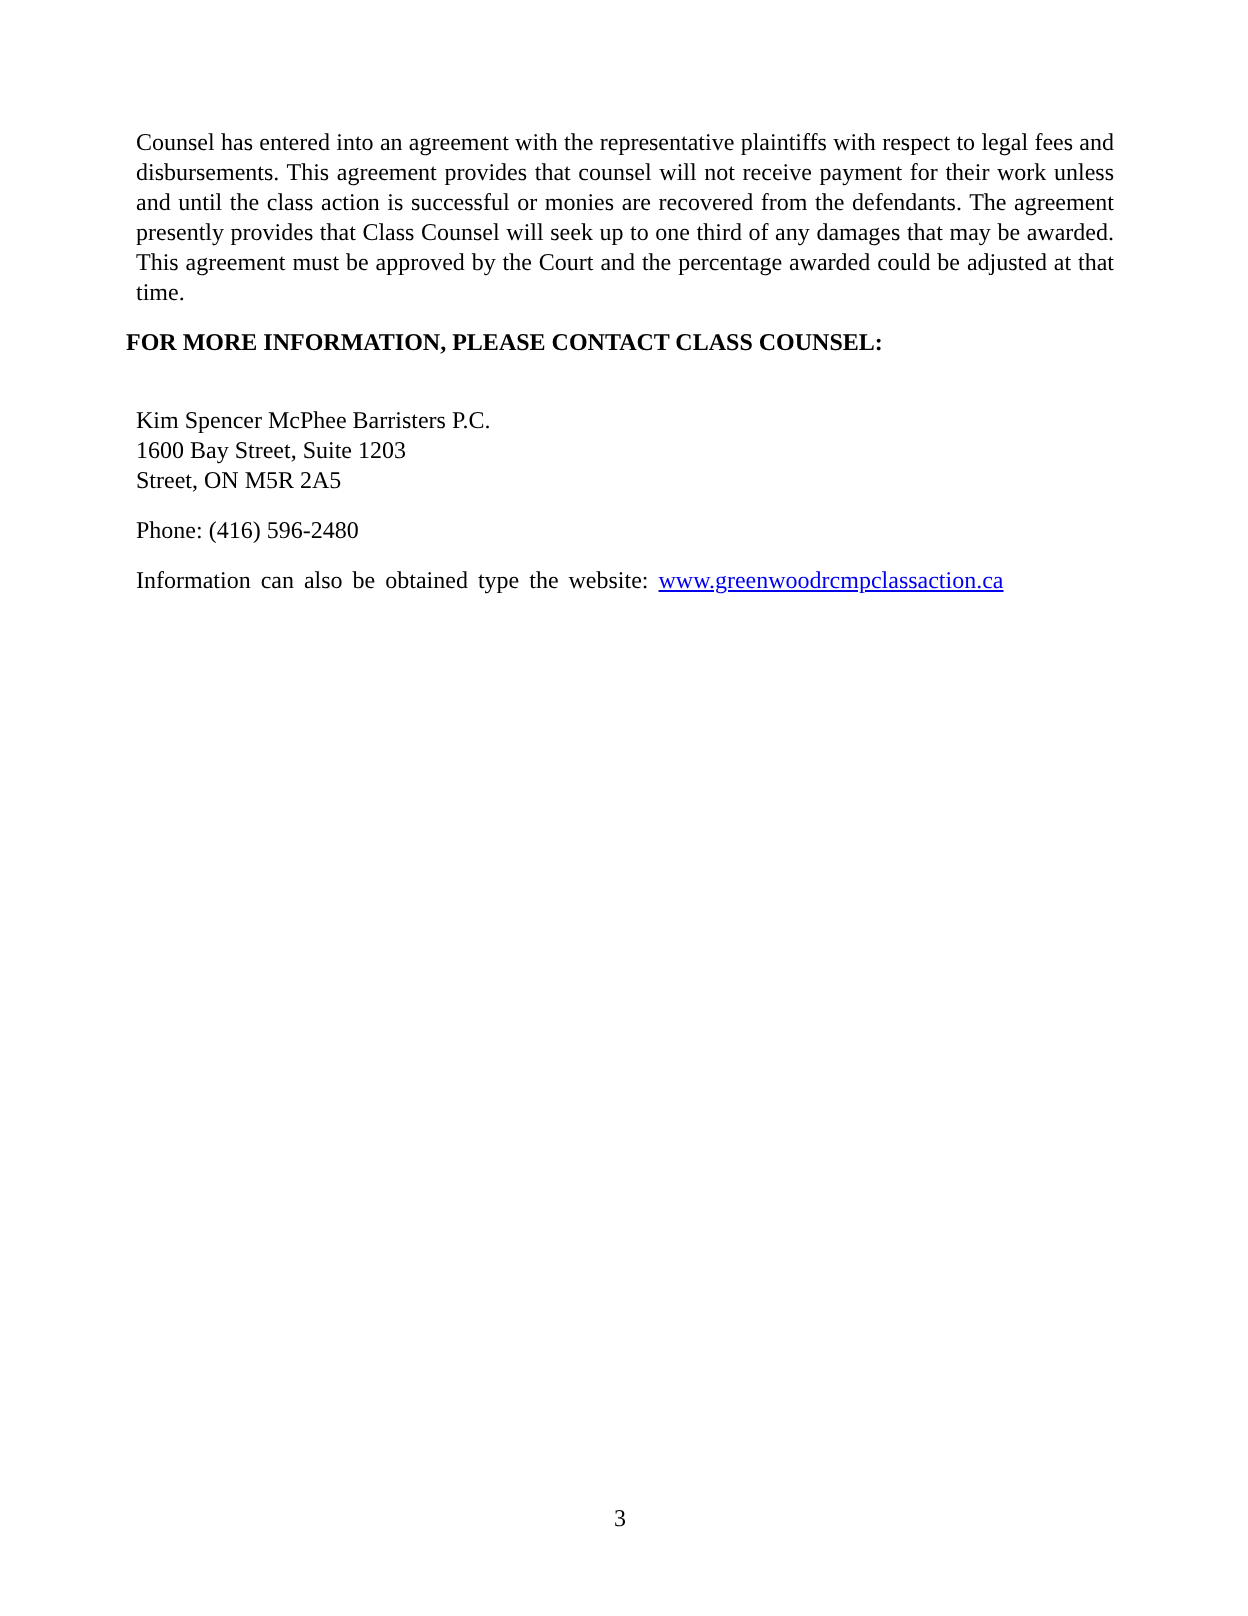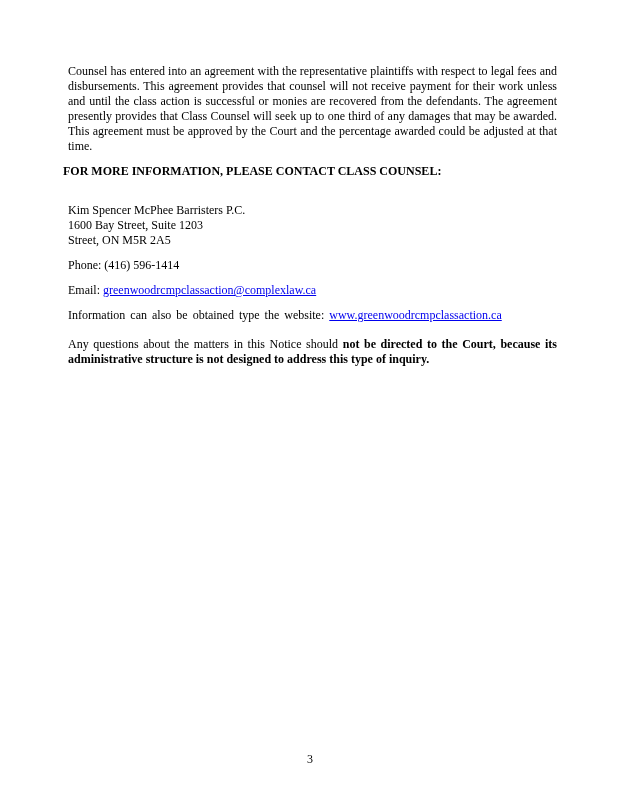--- a/index.html
+++ b/index.html
@@ -75,24 +75,22 @@
     <p class="intro-para">Counsel has entered into an agreement with the representative plaintiffs with respect to legal fees and disbursements. This agreement provides that counsel will not receive payment for their work unless and until the class action is successful or monies are recovered from the defendants. The agreement presently provides that Class Counsel will seek up to one third of any damages that may be awarded. This agreement must be approved by the Court and the percentage awarded could be adjusted at that time.</p>
 
     <p class="heading">FOR MORE INFORMATION, PLEASE CONTACT CLASS COUNSEL:</p>
 
     <div class="address-block">
       <div>Kim Spencer McPhee Barristers P.C.</div>
       <div>1600 Bay Street, Suite 1203</div>
       <div>Street, ON M5R 2A5</div>
     </div>
 
-    <p class="plain-line">Phone: (416) 596-1414</p>
+    <p class="plain-line">Phone: (416) 596-2480</p>
 
-    <p class="plain-line"><span>Email: </span><a href="#" class="doc-link">greenwoodrcmpclassaction@complexlaw.ca</a></p>
 
     <p class="website-line"><span>Information can also be obtained type the website: </span><a href="#" class="doc-link">www.greenwoodrcmpclassaction.ca</a></p>
 
-    <p class="note-para"><span>Any questions about the matters in this Notice should </span><span class="note-bold">not be directed to the Court, because its administrative structure is not designed to address this type of inquiry.</span></p>
 
   </div>
 
   <div class="footer">3</div>
 </div>
 
 </body></html>

